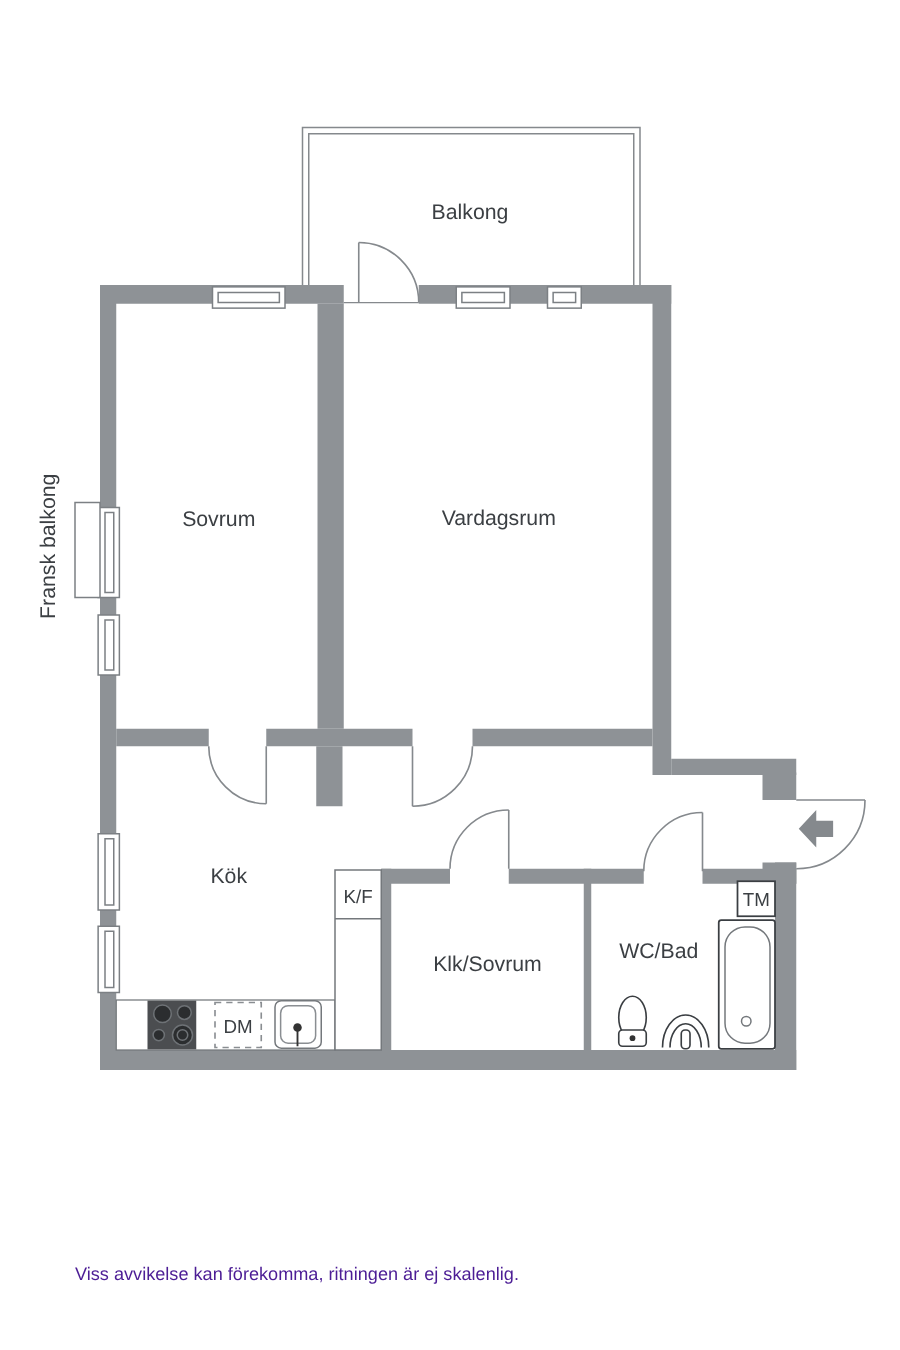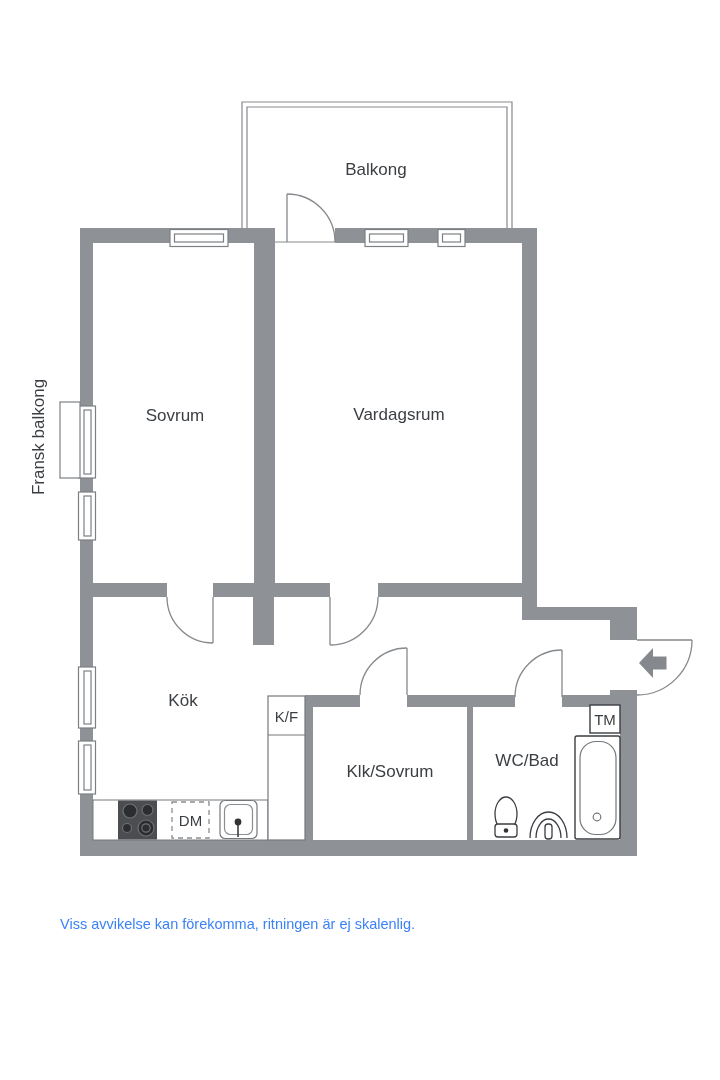--- a/index.html
+++ b/index.html
@@ -3,21 +3,21 @@
 <meta charset="utf-8">
 <style>
   html,body{margin:0;padding:0;background:#ffffff;}
   .stage{position:relative;width:720px;height:1080px;background:#fff;overflow:hidden;
          font-family:"Liberation Sans",sans-serif;}
   svg{position:absolute;left:0;top:0;}
   svg text{font-family:"Liberation Sans",sans-serif;fill:#3b3f43;}
   .room-label{font-size:17px;}
   .small-label{font-size:15px;}
   .rotated{font-size:17px;}
-  .disclaimer{position:absolute;left:60px;top:916px;font-size:14.5px;color:#3b82f6;
+  .disclaimer{position:absolute;left:60px;top:1012px;font-size:14.5px;color:#4c1d95;
               font-family:"Liberation Sans",sans-serif;}
 </style>
 </head>
 <body>
 
 <div class="stage">
 <svg width="720" height="1080" viewBox="0 0 720 1080">
 
   <g fill="#8e9296">
     <rect x="80" y="228" width="195" height="15"></rect>

